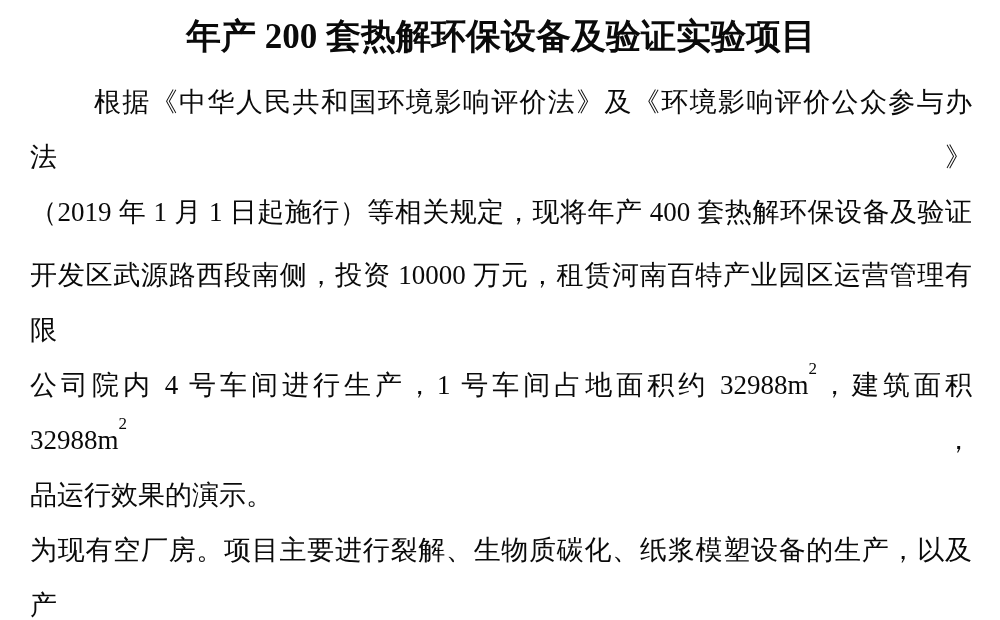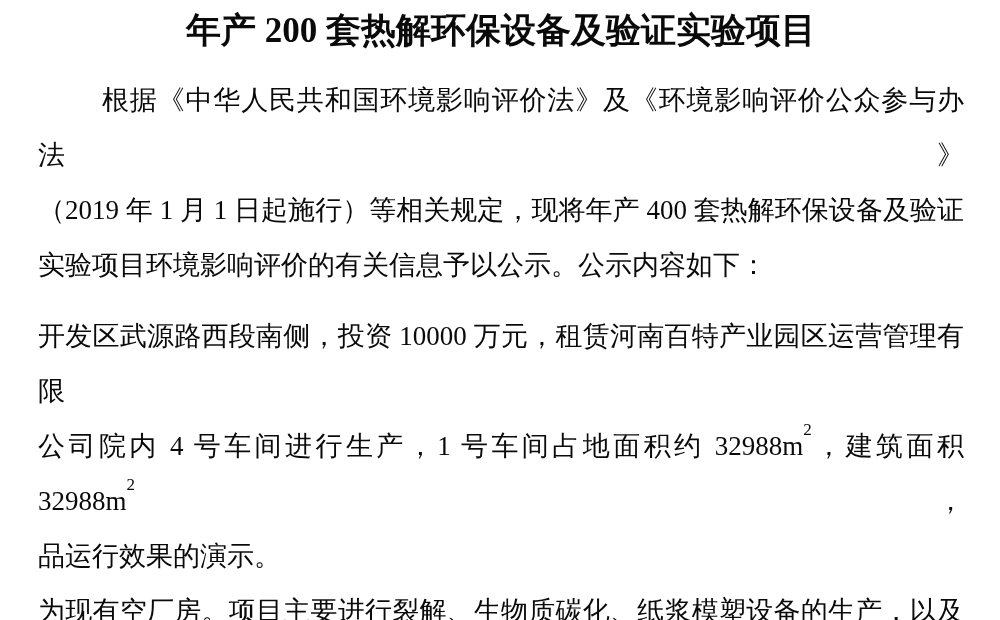--- a/index.html
+++ b/index.html
@@ -6,23 +6,23 @@
   body {
     width: 1000px; height: 620px;
     background: #ffffff; overflow: hidden;
   }
   .page {
     width: 1000px; height: 620px;
     background: #ffffff; color: #0a0a0a;
     font-family: "Liberation Serif", "DejaVu Serif", serif;
     overflow: hidden;
   }
-  h1, h2, p { margin: 16px; padding: 0; }
+  h1, h2, p { margin: 8px; padding: 0; }
   .doc-title {
-    margin: 5px 20px 0 22px;
+    margin: 11px 20px 0 22px;
     text-align: center;
     font-size: 35px;
     font-weight: bold;
   }
   .t-line { display: block; line-height: 52px; }
   .doc-body {
     margin: 12px 20px 0 22px;
     font-size: 27px;
     font-weight: normal;
   }
@@ -44,21 +44,20 @@
 
   <h1 class="doc-title">
     <span class="t-line">年产 200 套热解环保设备及验证实验项目</span>
   </h1>
 
   <div class="doc-body">
 
     <p class="para">
       <span class="b-line fill indent">根据《中华人民共和国环境影响评价法》及《环境影响评价公众参与办法》</span>
       <span class="b-line fill">（2019 年 1 月 1 日起施行）等相关规定，现将年产 400 套热解环保设备及验证</span>
-      <span class="b-line">实验项目环境影响评价的有关信息予以公示。公示内容如下：</span>
     </p>
 
 
     <p class="para">
       <span class="b-line fill">开发区武源路西段南侧，投资 10000 万元，租赁河南百特产业园区运营管理有限</span>
       <span class="b-line fill"><span>公司院内 4 号车间进行生产，1 号车间占地面积约 32988m</span><sup class="msup">2</sup><span>，建筑面积 32988m</span><sup class="msup">2</sup><span>，</span></span>
       <span class="b-line">品运行效果的演示。</span>
       <span class="b-line fill">为现有空厂房。项目主要进行裂解、生物质碳化、纸浆模塑设备的生产，以及产</span>
     </p>
 

